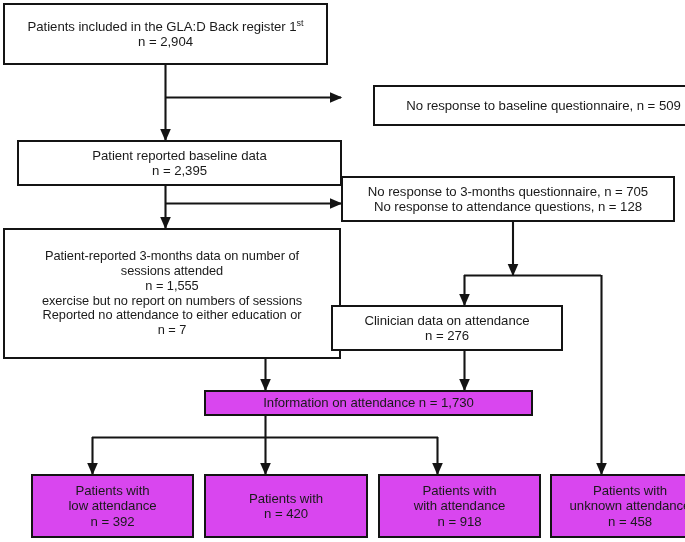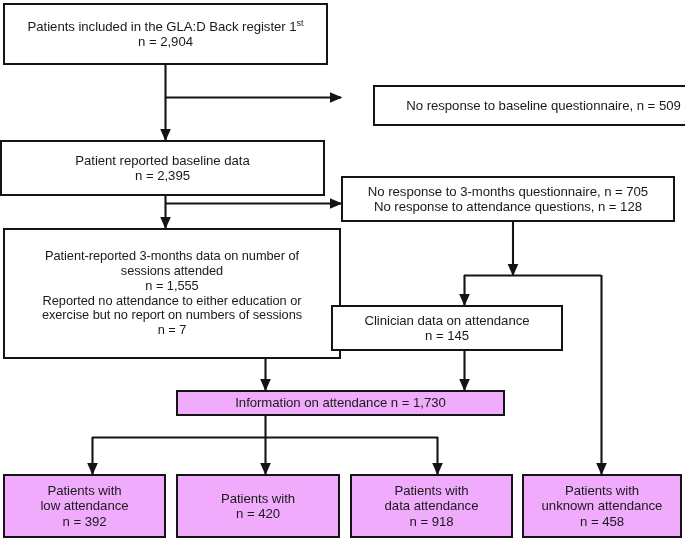--- a/index.html
+++ b/index.html
@@ -35,39 +35,40 @@
     display: flex;
     flex-direction: column;
     align-items: center;
     justify-content: center;
     text-align: center;
     line-height: 1.16;
     letter-spacing: -0.05px;
     z-index: 2;
   }
   .node.filled {
-    background: #f0abfc;
+    background: #d946ef;
+    margin-left: 28px;
   }
   .node .line {
     display: block;
     white-space: nowrap;
     text-align: center;
   }
   .fs13 { font-size: 13.2px; }
   .fs128 { font-size: 12.8px; }
   .fs13 sup, .fs128 sup {
     font-size: 0.68em;
     vertical-align: super;
     line-height: 0;
   }
 
   
   #node-included        { left: 3px;   top: 3px;   width: 325px; height: 62px; }
   #node-baseline-nr     { left: 341px; top: 85px;  width: 341px; height: 41px; margin-left: 32px; }
-  #node-baseline-data   { left: 0;   top: 140px; width: 325px; height: 56px; }
+  #node-baseline-data   { left: 17px;   top: 140px; width: 325px; height: 46px; }
   #node-3m-nr           { left: 341px; top: 176px; width: 334px; height: 46px; }
   #node-3m-data         { left: 3px;   top: 228px; width: 338px; height: 131px; }
   #node-clinician       { left: 331px; top: 305px; width: 232px; height: 46px; }
   #node-info-attendance { left: 176px; top: 390px; width: 329px; height: 26px; }
   #node-low             { left: 3px;   top: 474px; width: 163px; height: 64px; }
   #node-medium          { left: 176px; top: 474px; width: 164px; height: 64px; }
   #node-high            { left: 350px; top: 474px; width: 163px; height: 64px; }
   #node-unknown         { left: 522px; top: 474px; width: 160px; height: 64px; }
 </style>
 </head>
@@ -125,48 +126,48 @@
 
   <div class="node fs13" id="node-3m-nr">
     <span class="line">No response to 3-months questionnaire, n = 705</span>
     <span class="line">No response to attendance questions, n = 128</span>
   </div>
 
   <div class="node fs128" id="node-3m-data">
     <span class="line">Patient-reported 3-months data on number of</span>
     <span class="line">sessions attended</span>
     <span class="line">n = 1,555</span>
+    <span class="line">exercise but no report on numbers of sessions</span>
     <span class="line">Reported no attendance to either education or</span>
-    <span class="line">exercise but no report on numbers of sessions</span>
     <span class="line">n = 7</span>
   </div>
 
   <div class="node fs13" id="node-clinician">
     <span class="line">Clinician data on attendance</span>
-    <span class="line">n = 145</span>
+    <span class="line">n = 276</span>
   </div>
 
   <div class="node fs13 filled" id="node-info-attendance">
     <span class="line">Information on attendance n = 1,730</span>
   </div>
 
   <div class="node fs13 filled" id="node-low">
     <span class="line">Patients with</span>
     <span class="line">low attendance</span>
     <span class="line">n = 392</span>
   </div>
 
   <div class="node fs13 filled" id="node-medium">
     <span class="line">Patients with</span>
     <span class="line">n = 420</span>
   </div>
 
   <div class="node fs13 filled" id="node-high">
     <span class="line">Patients with</span>
-    <span class="line">data attendance</span>
+    <span class="line">with attendance</span>
     <span class="line">n = 918</span>
   </div>
 
   <div class="node fs13 filled" id="node-unknown">
     <span class="line">Patients with</span>
     <span class="line">unknown attendance</span>
     <span class="line">n = 458</span>
   </div>
 
 </div>

